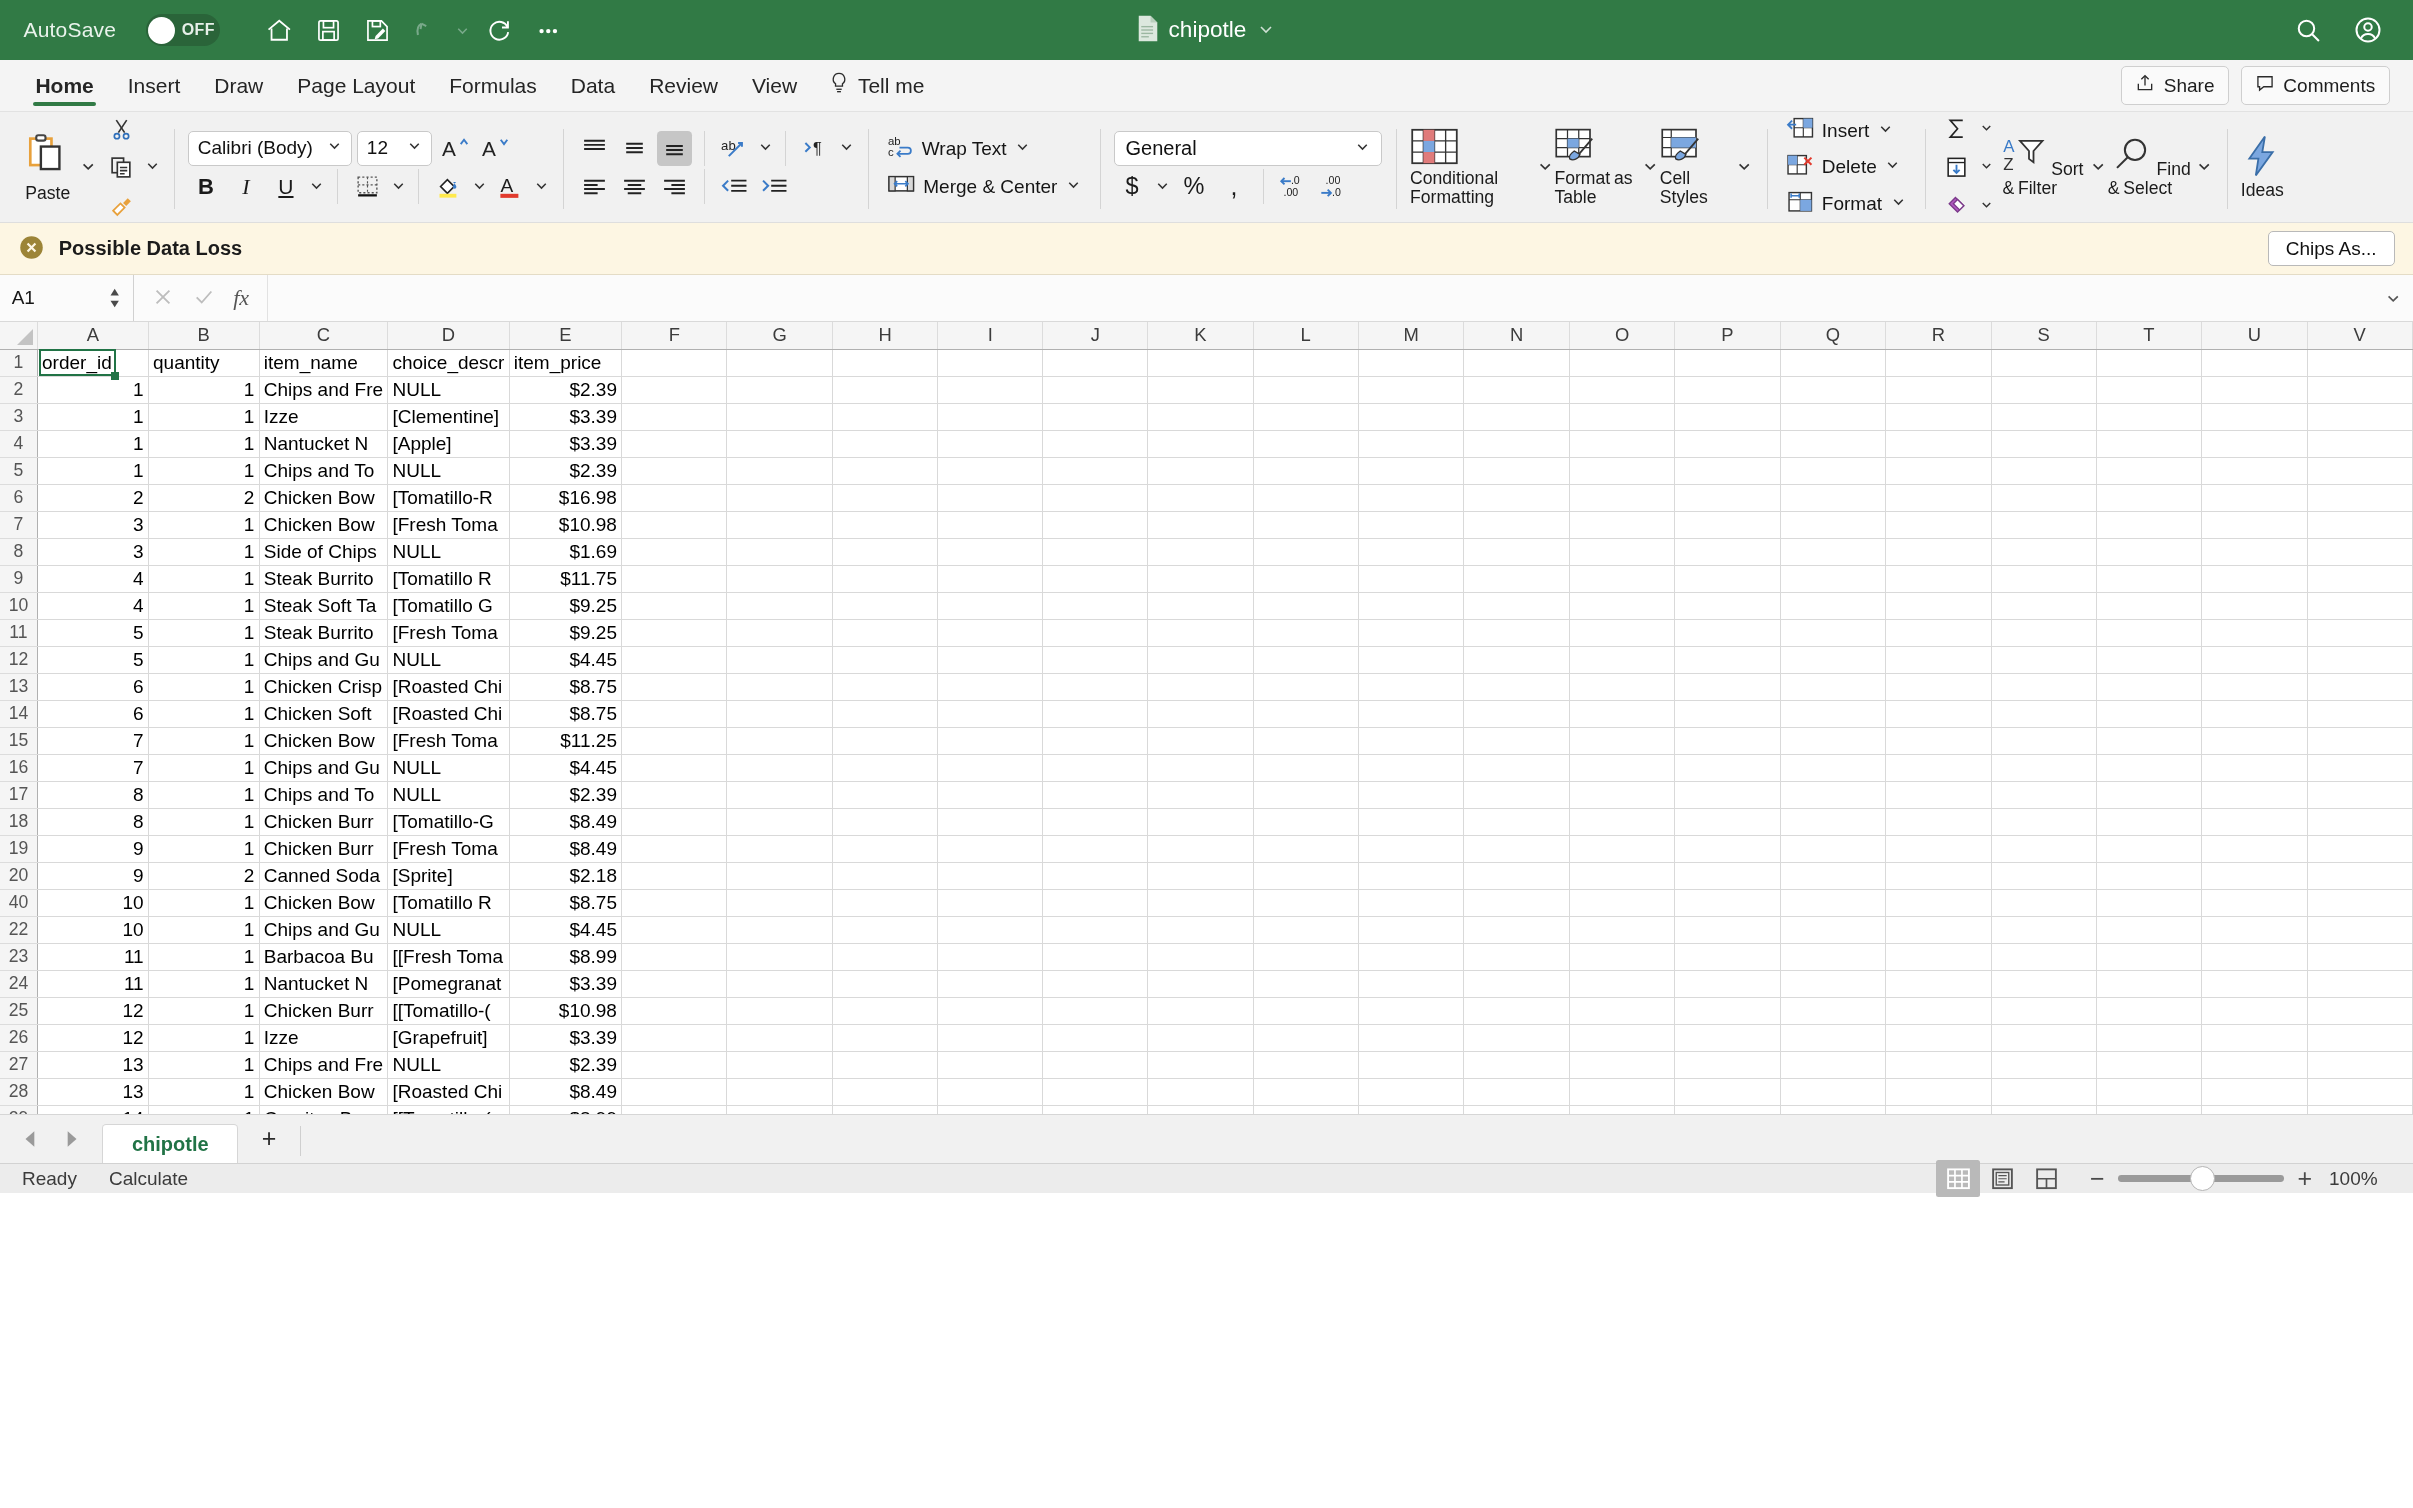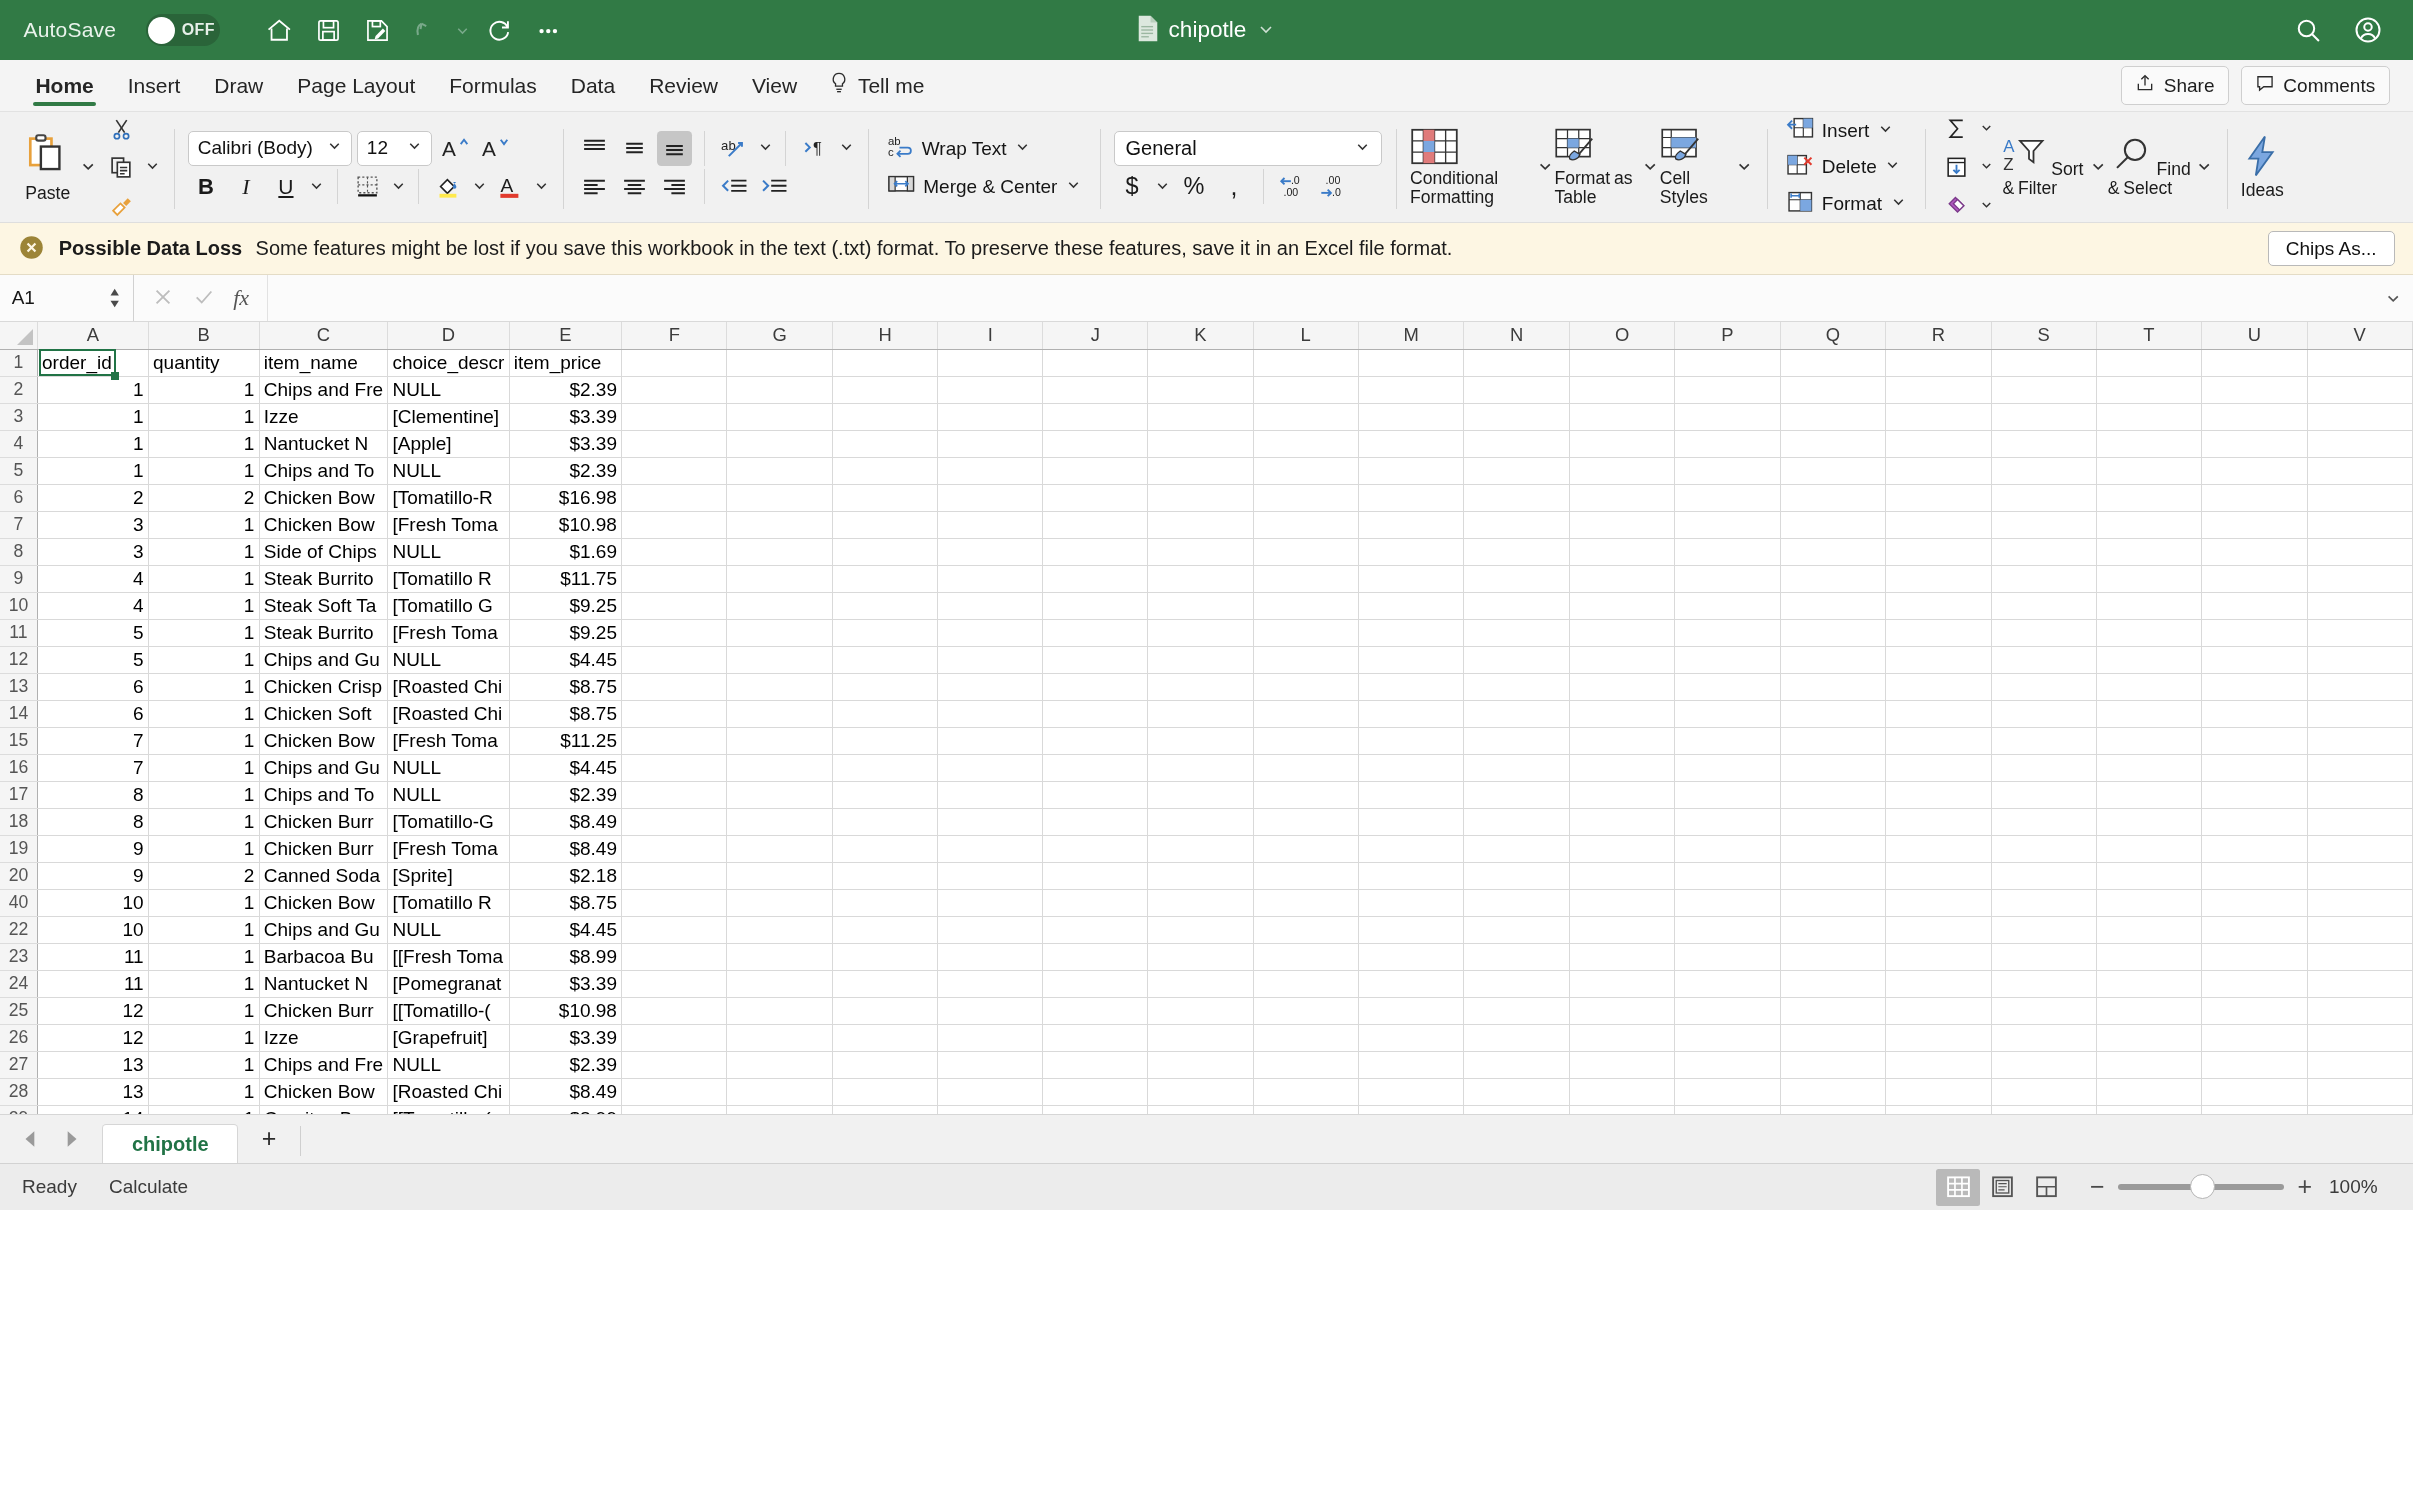--- a/index.html
+++ b/index.html
@@ -165,21 +165,21 @@
   .navarrows { display:flex; align-items:center; gap:18.4px; padding:0 20px 10px 8.4px; }
   .stab {
     background:#fff; border:0.8px solid #d6d6d6; border-bottom:none;
     border-radius:4.2px 4.2px 0 0; padding:7.5px 28.5px; font-size:20px; color:#217346; font-weight:700;
   }
   .addsheet { padding:5px 23.5px 10px 23.5px; font-size:25px; color:#2b2b2b; }
   .stabdiv { width:0.8px; height:30px; background:#cfcfcf; margin-bottom:6.7px; }
 
   
   .statusbar {
-    height:47px; background:#ececec; border-top:0.8px solid #d2d2d2;
+    height:30px; background:#ececec; border-top:0.8px solid #d2d2d2;
     display:flex; align-items:center; padding:0 22px; gap:32px;
   }
   .status-txt { font-size:19px; color:#3b3b3b; }
   .sb-right { margin-left:auto; display:flex; align-items:center; gap:0; }
   .viewbtn { width:44px; height:37px; display:flex; align-items:center; justify-content:center; border-radius:2.5px;}
   .viewbtn.on { background:#b9b9b9; }
   .zoomwrap { display:flex; align-items:center; gap:13.4px; margin-left:22px; }
   .zslider { width:166px; height:6.7px; background:#9a9a9a; border-radius:3.4px; position:relative; }
   .zknob {
     position:absolute; left:72px; top:-9.2px; width:25px; height:25px; border-radius:50%;
@@ -853,21 +853,20 @@
 </div>
 
 <div class="warnbar">
   <span>
     <svg width="27" height="27" viewBox="0 0 24 24">
         <circle cx="12" cy="12" r="10" fill="#9c8437"></circle>
         <path d="M8.5 8.5 15.5 15.5M15.5 8.5 8.5 15.5" stroke="#fdf6e3" stroke-width="2"></path>
       </svg>
   </span>
   <span class="warn-strong">Possible Data Loss</span>
-  <span class="warn-text">Some features might be lost if you save this workbook in the text (.txt) format. To preserve these features, save it in an Excel file format.</span>
   <div class="saveas">Chips As...</div>
 </div>
 
 <div class="fbar">
   <div class="namebox">
     <span>A1</span>
     <span class="nb-spin">
       <svg width="13.4" height="9.2" viewBox="0 0 16 11">
           <path d="M8 1l5 8H3z" fill="#4a4a4a"></path>
         </svg>

